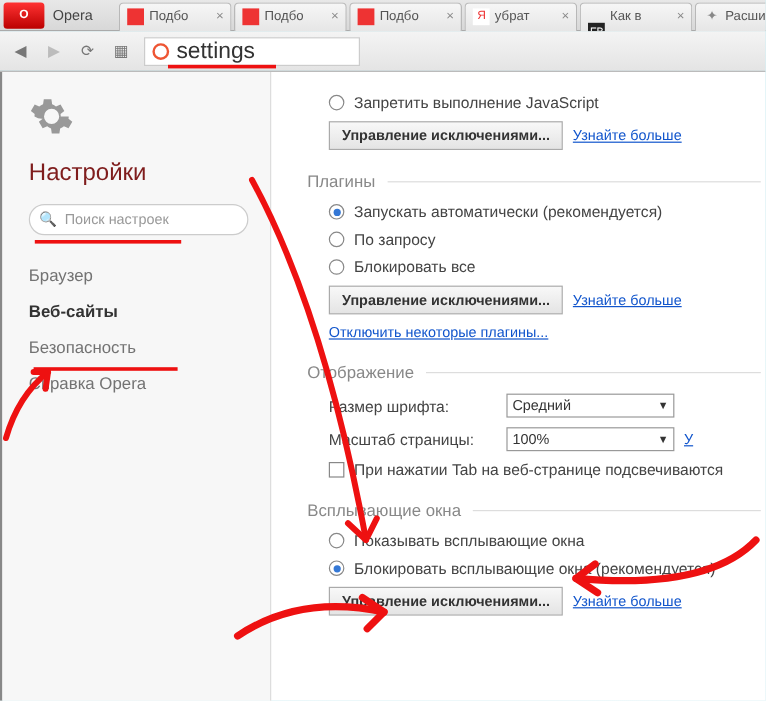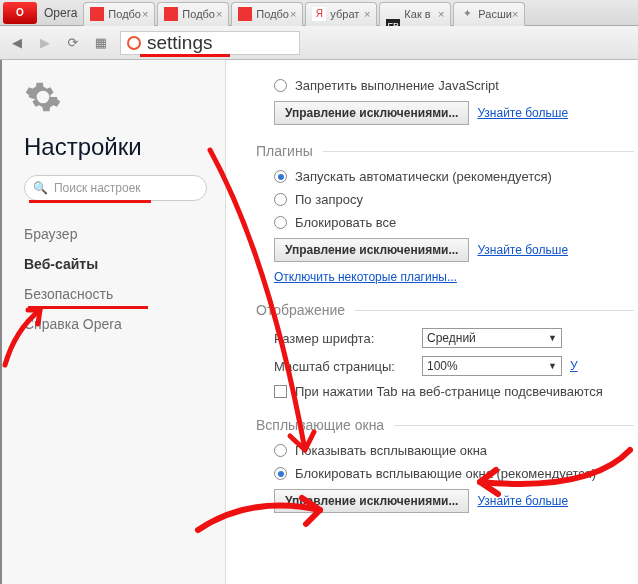--- a/index.html
+++ b/index.html
@@ -1,32 +1,32 @@
 <!DOCTYPE html>
 <html><head>
 <meta charset="utf-8">
 <style>
 * { box-sizing: border-box; margin: 0; padding: 0; }
 body { font-family: "Segoe UI", Tahoma, sans-serif; font-size: 13px; color: #333; background: linear-gradient(135deg, #7ec8d8 0%, #b8e4ec 50%, #d0ecf2 100%); width: 638px; height: 584px; overflow: hidden; position: relative; }
 .window { position: absolute; left: 0; top: 0; width: 100%; height: 100%; }
 .titlebar { height: 26px; background: linear-gradient(#e8e8e8,#d8d8d8); display: flex; align-items: center; border-bottom: 1px solid #aaa; }
 .opera-badge { width: 34px; height: 22px; margin: 2px 3px; background: linear-gradient(#f33,#b00); border-radius: 3px; display: flex; align-items: center; justify-content: center; color: #fff; font-size: 10px; font-weight: bold; }
-.opera-label { font-size: 12px; color: #444; margin-left: 4px; margin-right: 6px; }
+.opera-label { font-size: 12px; color: #444; margin-left: 4px; margin-right: 22px; }
 .tabstrip { display: flex; height: 26px; align-items: flex-end; gap: 0; flex: 1; overflow: hidden; }
-.tab { height: 24px; background: linear-gradient(#f6f6f6,#e6e6e6); border: 1px solid #b8b8b8; border-bottom: none; border-radius: 4px 4px 0 0; display: flex; align-items: center; padding: 0 6px; font-size: 11px; color: #555; min-width: 0; flex: 0 0 auto; width: 72px; overflow: hidden; white-space: nowrap; margin-right: 2px; }
+.tab { height: 24px; background: linear-gradient(#f6f6f6,#e6e6e6); border: 1px solid #b8b8b8; border-bottom: none; border-radius: 4px 4px 0 0; display: flex; align-items: center; padding: 0 6px; font-size: 11px; color: #555; min-width: 0; flex: 0 0 auto; width: 94px; overflow: hidden; white-space: nowrap; margin-right: 2px; }
 .tab-icon { width: 14px; height: 14px; margin-right: 4px; flex: 0 0 14px; }
 .tab-close { margin-left: auto; color: #888; font-size: 11px; }
 .toolbar { height: 34px; background: linear-gradient(#f4f4f4,#e4e4e4); border-bottom: 1px solid #bbb; display: flex; align-items: center; padding: 0 8px; gap: 10px; }
 .tb-icon { width: 18px; height: 18px; color: #777; display: flex; align-items: center; justify-content: center; }
 .addr { flex: 0 0 180px; height: 24px; border: 1px solid #ccc; background: #fff; display: flex; align-items: center; padding: 0 6px; gap: 6px; font-size: 19px; }
 .addr-o { width: 14px; height: 14px; border: 2px solid #e53; border-radius: 50%; }
 .content { display: flex; height: calc(100% - 60px); background: #fff; border-left: 2px solid #888; }
 .sidebar { width: 224px; background: #f7f7f7; padding: 18px 18px 0 22px; border-right: 1px solid #ddd; flex-shrink: 0; }
 .gear { width: 38px; height: 38px; color: #888; margin-bottom: 14px; }
-.side-title { font-size: 24px; color: #0f172a; font-weight: normal; margin-bottom: 2px; }
+.side-title { font-size: 20px; color: #7f1d1d; font-weight: normal; margin-bottom: 2px; }
 .search-wrap { margin: 14px 0 18px 0; height: 26px; border: 1px solid #ccc; border-radius: 13px; background: #fff; display: flex; align-items: center; padding: 0 8px; gap: 6px; color: #999; font-size: 12px; }
 .nav-item { padding: 7px 0; font-size: 14px; color: #737373; cursor: pointer; }
 .nav-item.active { font-weight: bold; color: #333; }
 .main { flex: 1; padding: 12px 4px 0 30px; overflow: hidden; position: relative; }
 .section-title { color: #888; font-size: 14px; margin: 18px 0 10px 0; display: flex; align-items: center; gap: 10px; }
 .section-title::after { content: ''; flex: 1; height: 1px; background: #ddd; }
 .row { display: flex; align-items: center; margin: 6px 0 8px 18px; gap: 8px; color: #444; }
 .radio { width: 13px; height: 13px; border: 1px solid #888; border-radius: 50%; background: #fff; display: inline-flex; align-items: center; justify-content: center; }
 .radio.checked::after { content: ''; width: 6px; height: 6px; background: #3478d6; border-radius: 50%; }
 .checkbox { width: 13px; height: 13px; border: 1px solid #888; background: #fff; }

